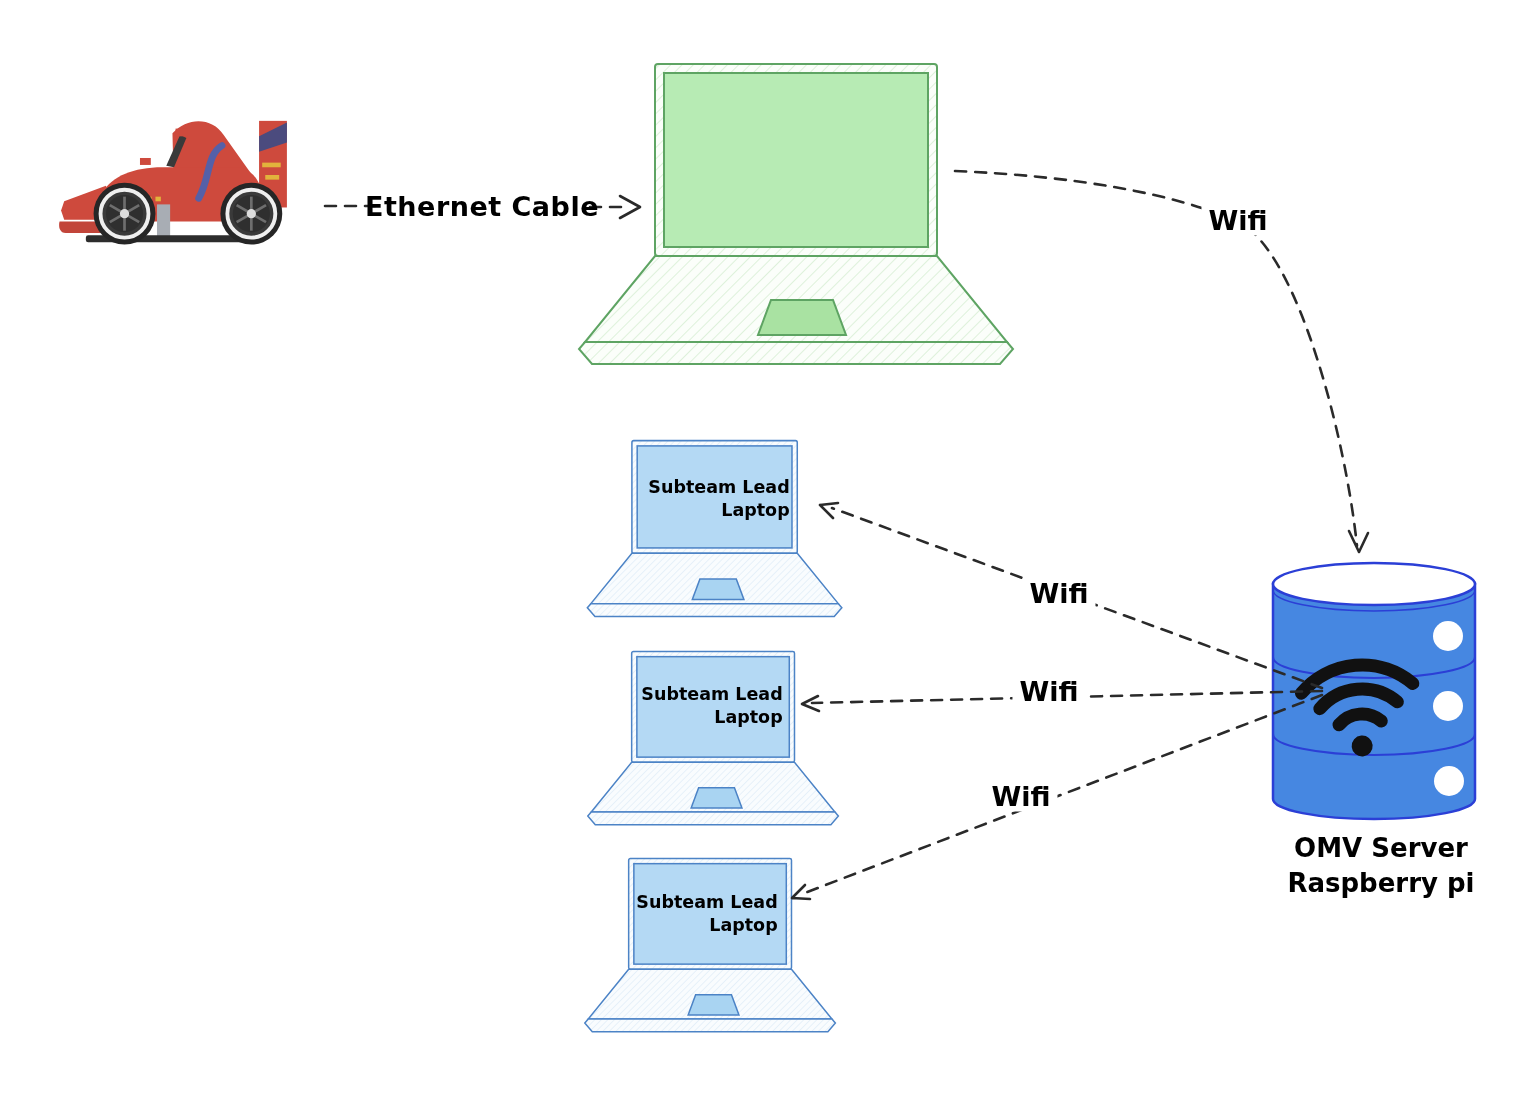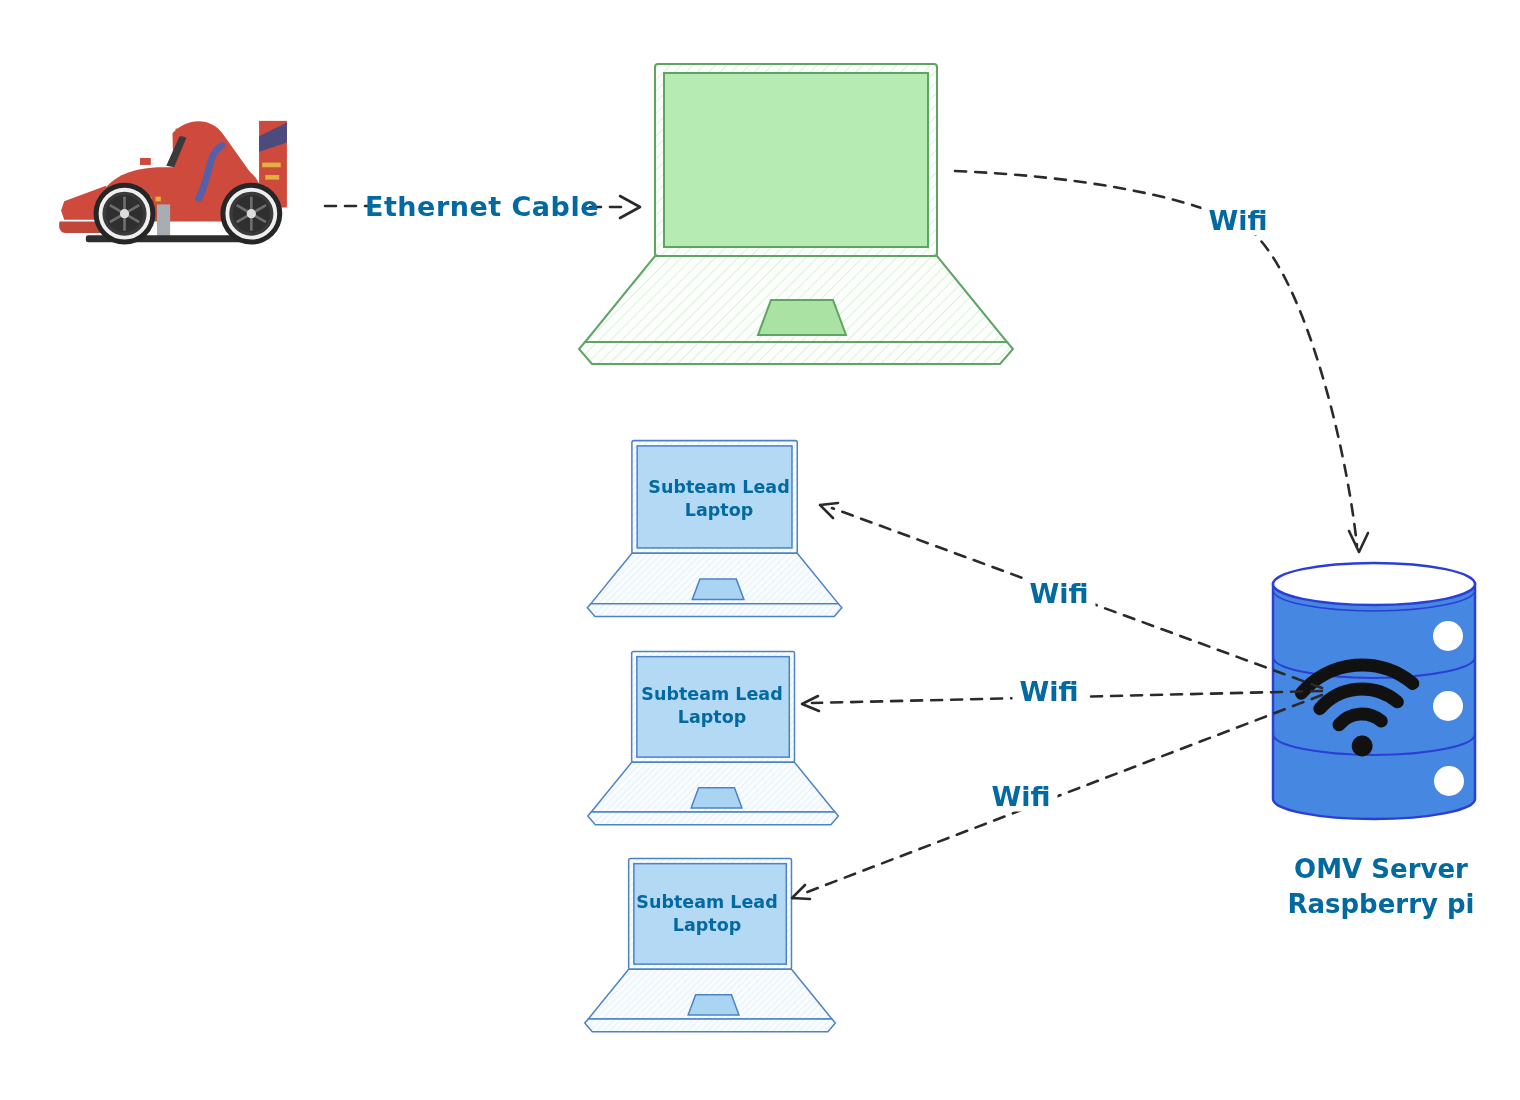--- a/index.html
+++ b/index.html
@@ -11,28 +11,28 @@
     overflow: hidden;
     font-family: "DejaVu Sans", sans-serif;
   }
   .node { position: absolute; z-index: 1; }
   .connectors { position: absolute; left: 0; top: 0; z-index: 2; pointer-events: none; }
   .lbl {
     position: absolute;
     z-index: 3;
     transform: translate(-50%, -50%);
     font-weight: 600;
-    color: #0369a1;
+    color: #000000;
     white-space: nowrap;
   }
   .gap { background: #ffffff; padding: 0 7px; }
   .eth-lbl   { font-size: 27px; letter-spacing: 0.5px; }
   .wifi-lbl  { font-size: 27px; }
   .dyno-lbl  { font-size: 31px; color: #4d9b55; letter-spacing: 1px; }
-  .sub-lbl   { font-size: 17.5px; color: #0369a1; text-align: center; line-height: 1.32; }
+  .sub-lbl   { font-size: 17.5px; color: #000000; text-align: right; line-height: 1.32; }
   .server-lbl{ font-size: 26px; text-align: center; line-height: 1.35; }
   svg { display: block; overflow: visible; }
 </style>
 </head>
 <body>
 
 <div class="canvas">
 
   <svg width="0" height="0" aria-hidden="true">
     <defs>
@@ -186,18 +186,18 @@
   <div class="lbl sub-lbl" style="left:712px; top:706px;">
     <div>Subteam Lead</div>
     <div>Laptop</div>
   </div>
 
   <div class="lbl sub-lbl" style="left:707px; top:914px;">
     <div>Subteam Lead</div>
     <div>Laptop</div>
   </div>
 
-  <div class="lbl server-lbl" style="left:1381px; top:887px;">
+  <div class="lbl server-lbl" style="left:1381px; top:866px;">
     <div>OMV Server</div>
     <div>Raspberry pi</div>
   </div>
 
 </div>
 
 </body></html>

